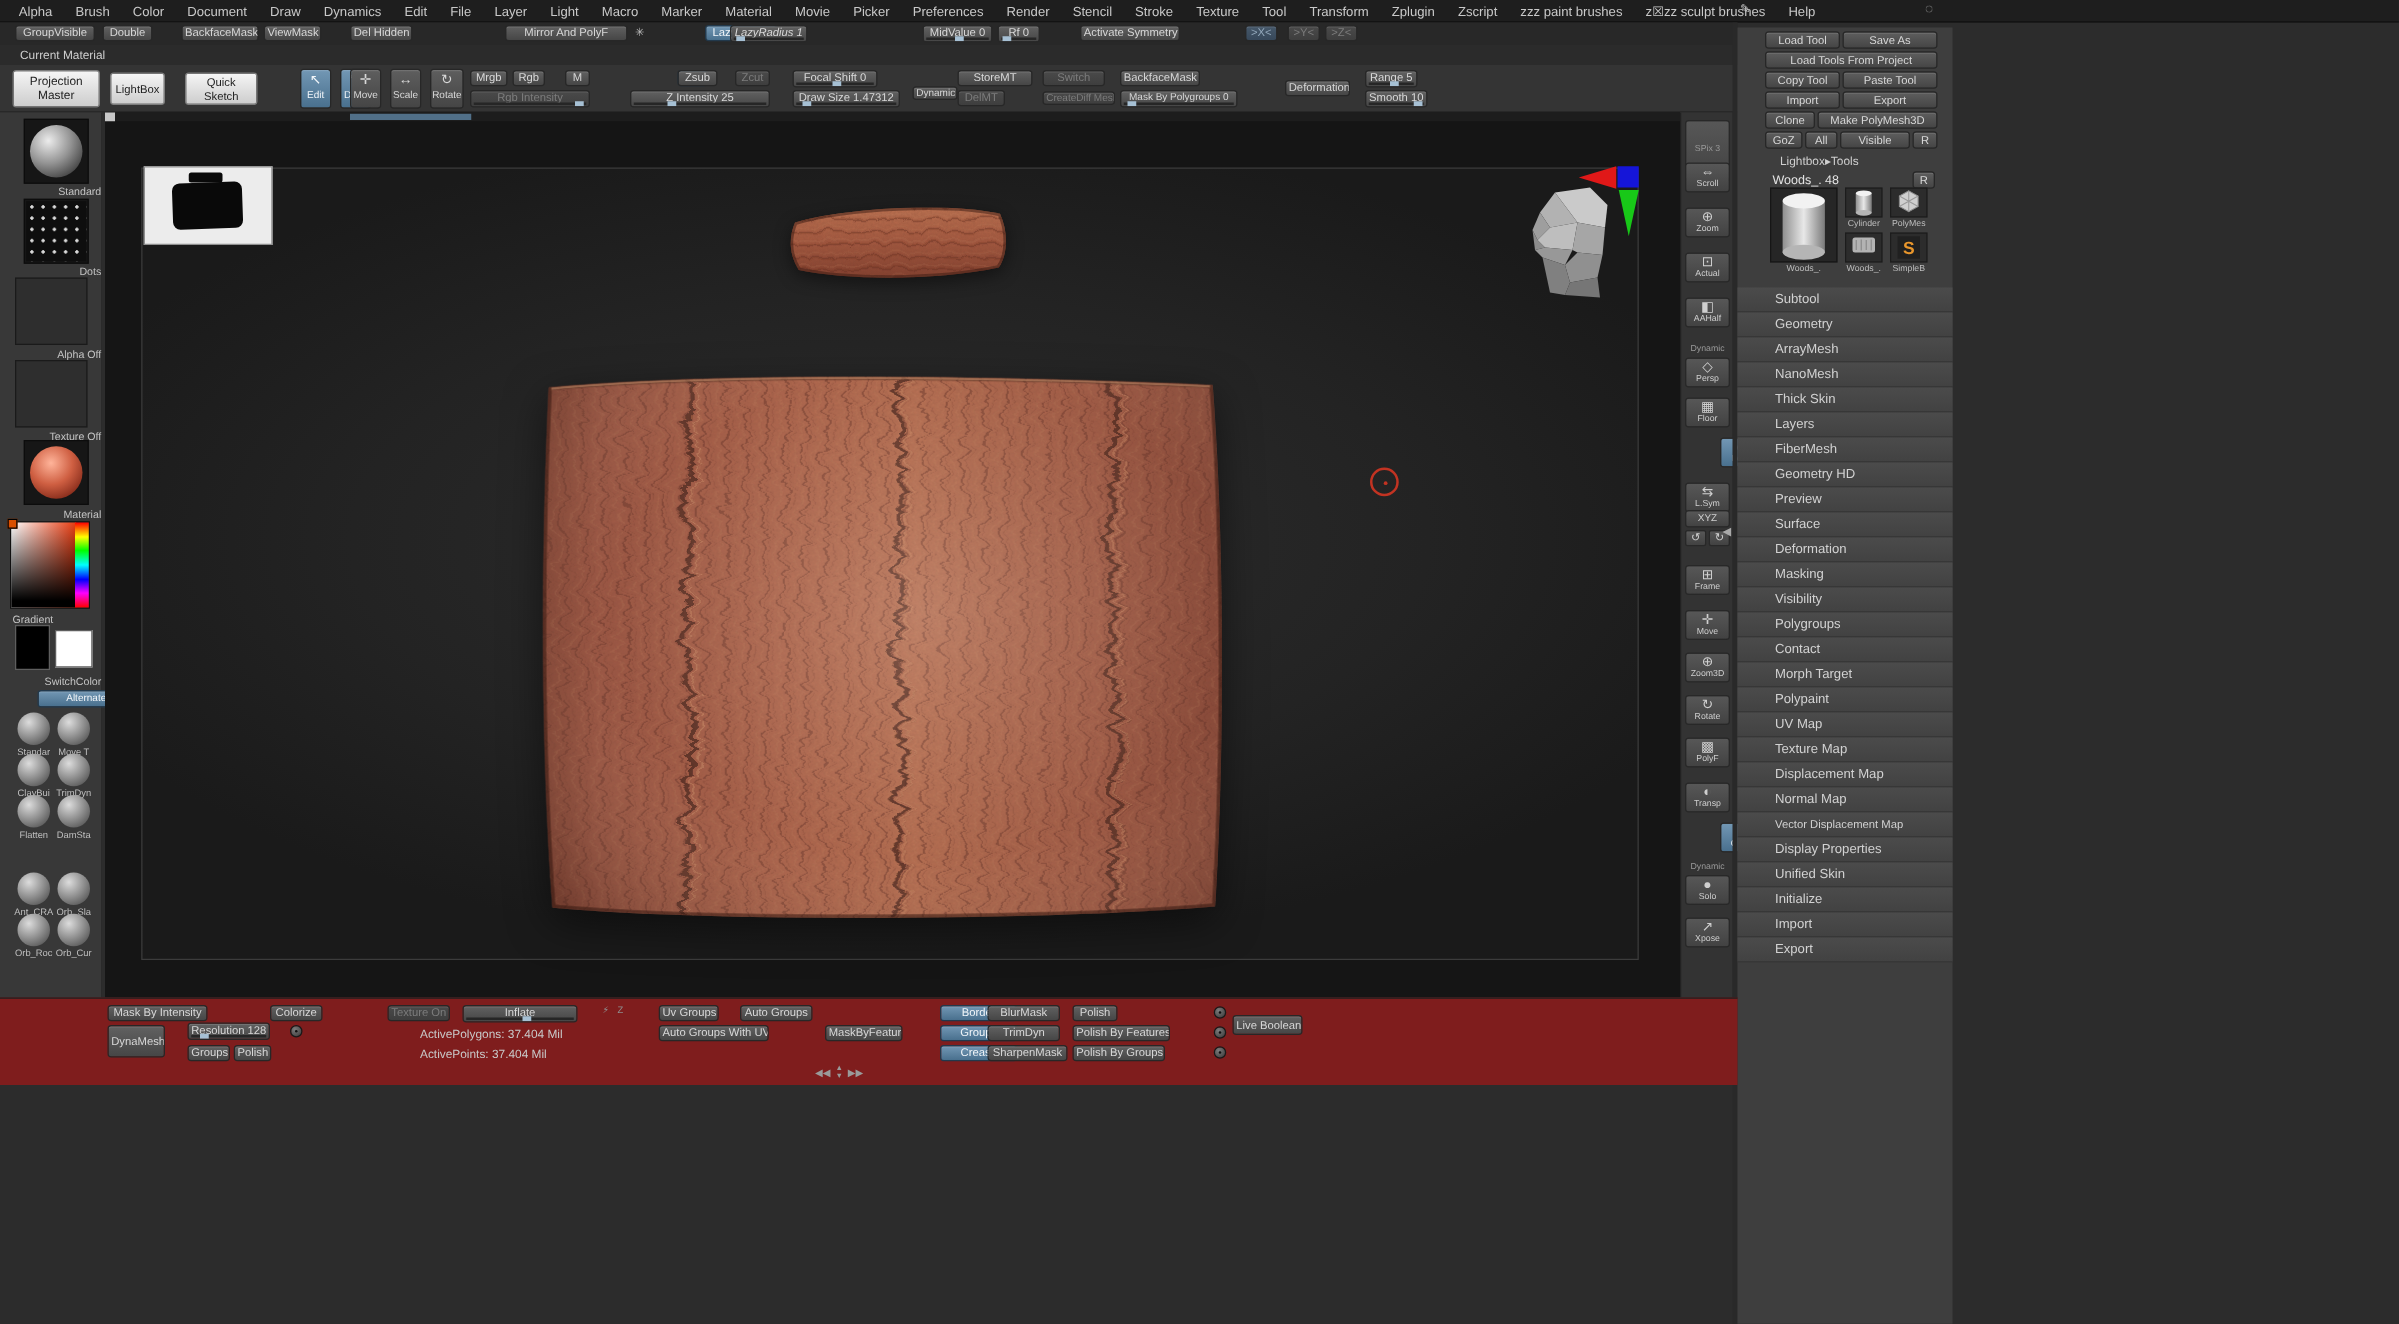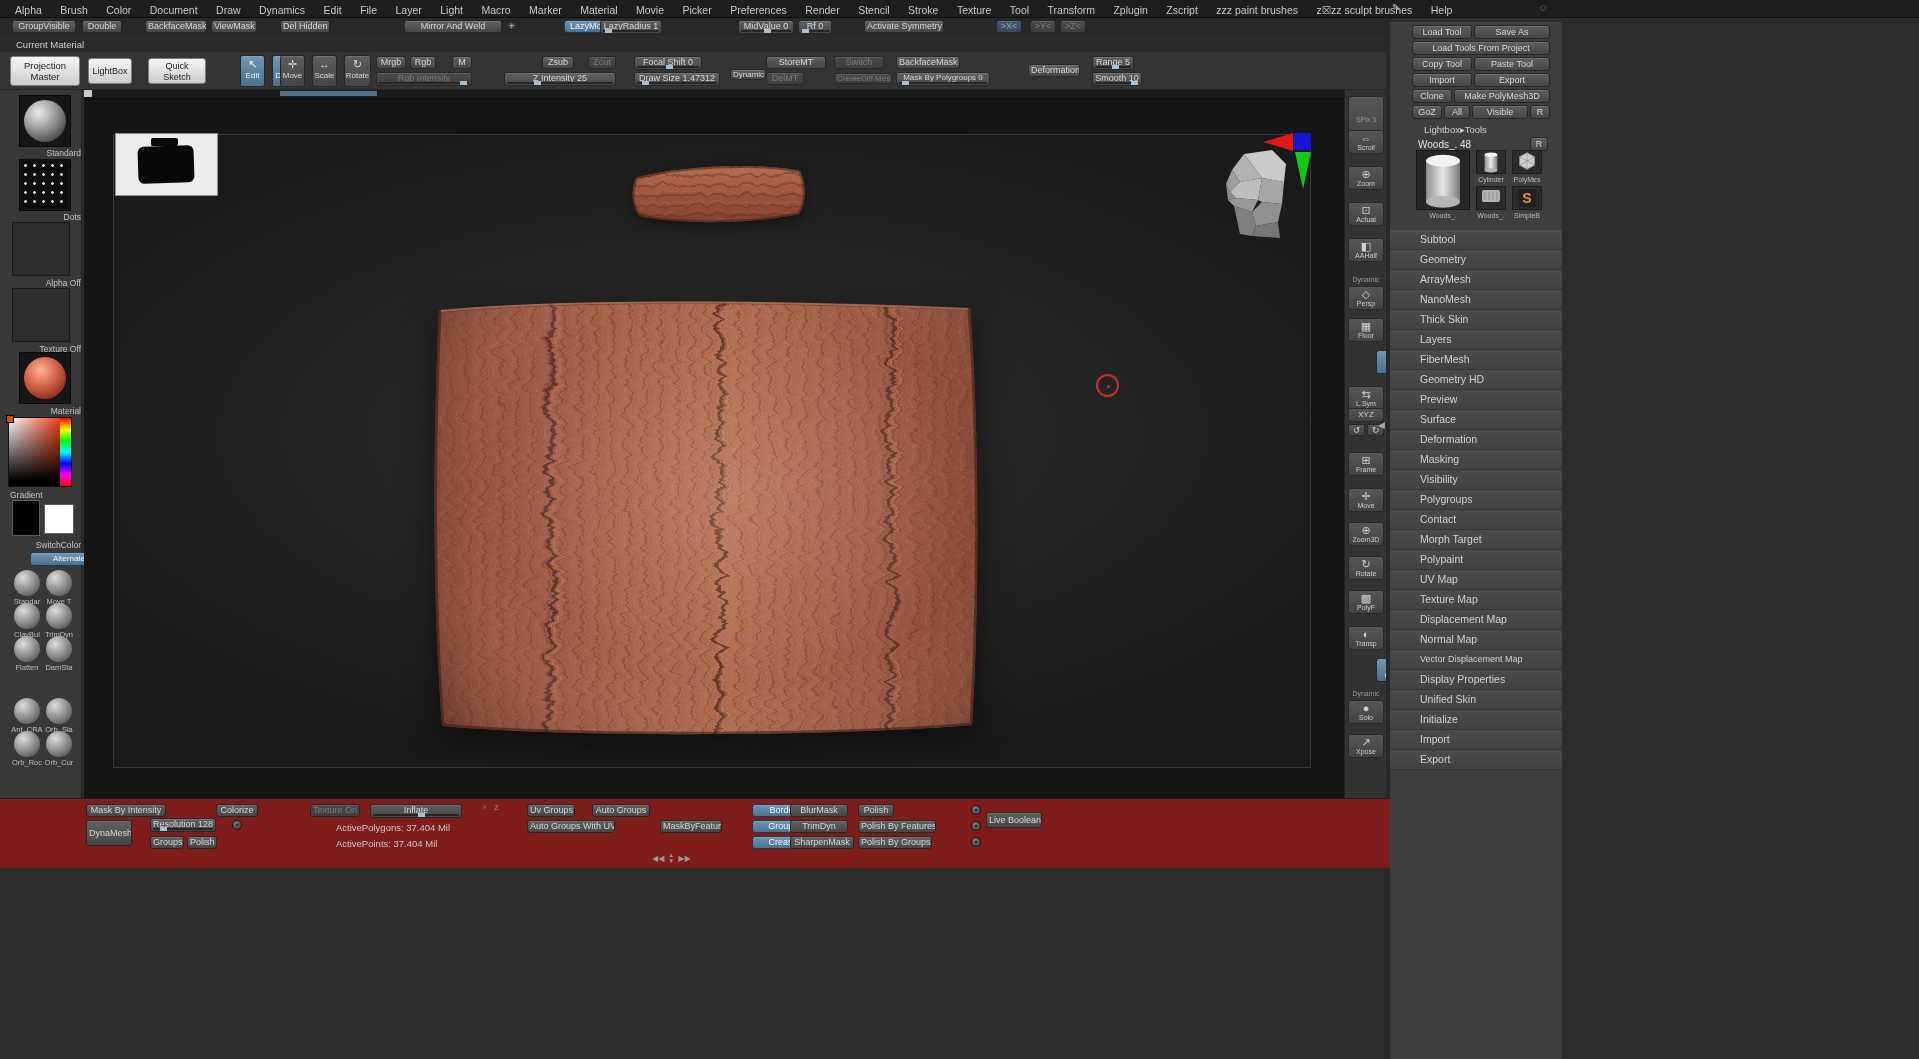--- a/index.html
+++ b/index.html
@@ -154,24 +154,24 @@
   <span class="tricon" style="left:1392px; top:2px;">✎</span>
   <span class="sessring" style="left:1540px; top:1px;">◌</span>
 </div>
 
 <div id="toolbar2">
   <div class="zb" style="left:12px; top:2px; width:64px;">GroupVisible</div>
   <div class="zb" style="left:82px; top:2px; width:40px;">Double</div>
   <div class="zb" style="left:145px; top:2px; width:62px;">BackfaceMask</div>
   <div class="zb" style="left:211px; top:2px; width:46px;">ViewMask</div>
   <div class="zb" style="left:280px; top:2px; width:50px;">Del Hidden</div>
-  <div class="zb" style="left:404px; top:2px; width:98px;">Mirror And Weld</div>
+  <div class="zb" style="left:404px; top:2px; width:98px;">Mirror And PolyF</div>
   <span class="tricon" style="left:508px; top:3px; font-size:9px;">✳</span>
   <div class="zb sel" style="left:536px; top:2px; width:58px;">LazyMouse</div>
-  <div class="zb zsl" style="left:600px; top:2px; width:62px;">
+  <div class="zb zsl" style="left:584px; top:2px; width:62px;font-style:italic;">
     <span class="lb">LazyRadius 1</span>
     <span class="trk">
         <span class="th" style="left:4%;"></span>
       </span>
   </div>
   <div class="zb zsl" style="left:738px; top:2px; width:56px;">
     <span class="lb">MidValue 0</span>
     <span class="trk">
         <span class="th" style="left:46%;"></span>
       </span>

